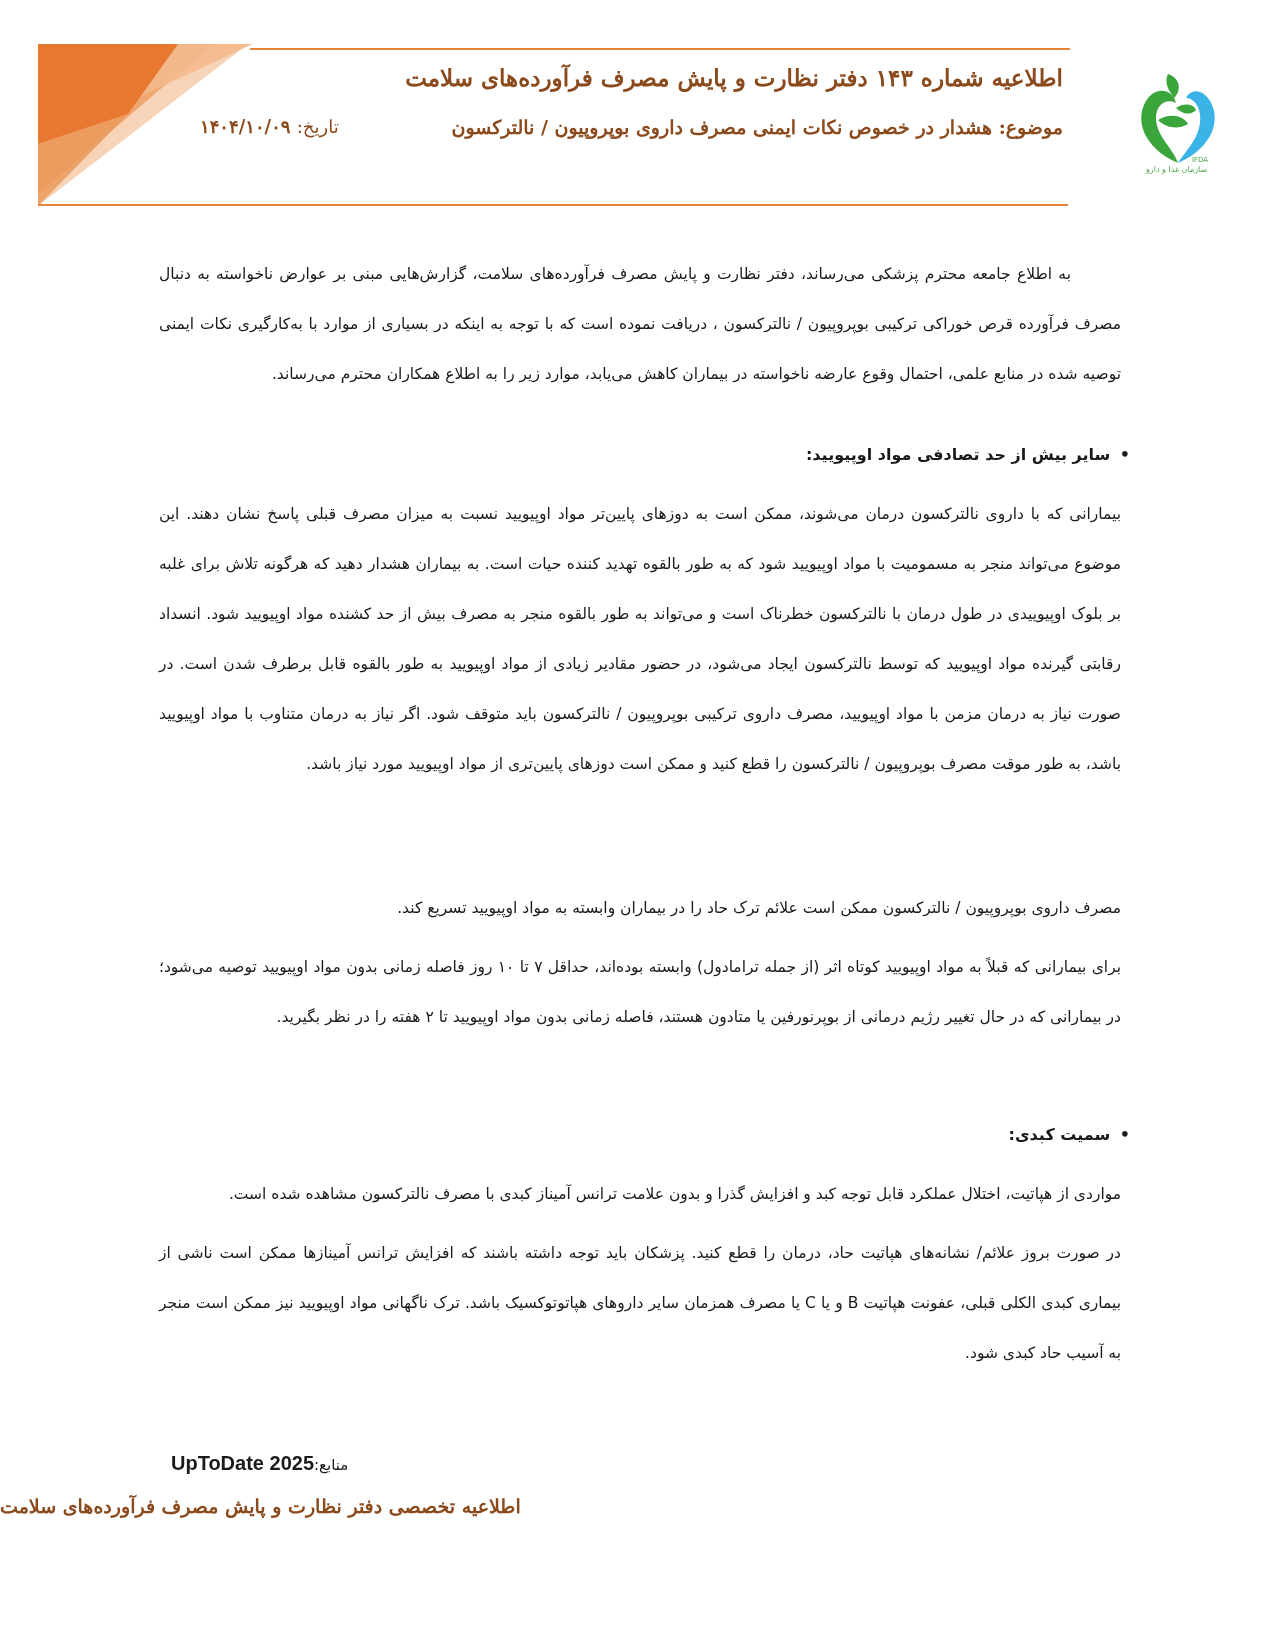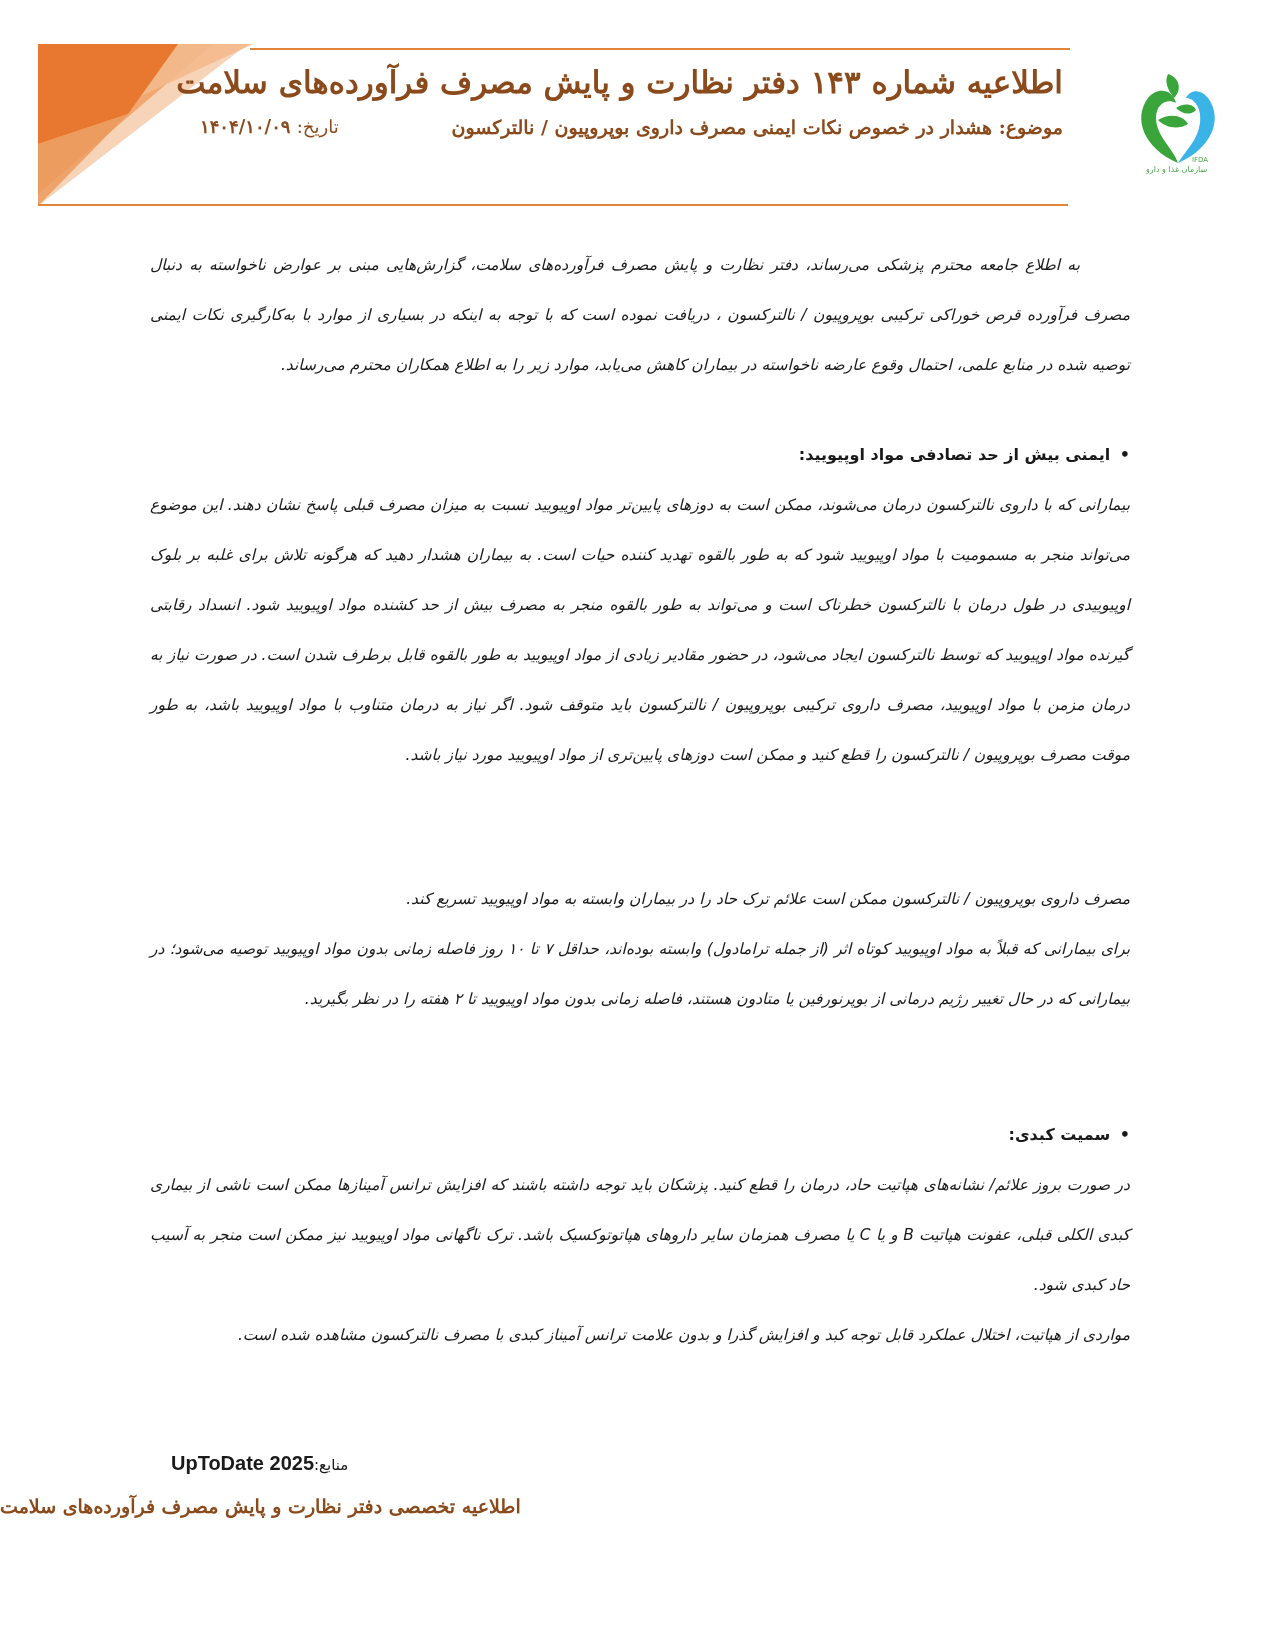--- a/index.html
+++ b/index.html
@@ -3,33 +3,33 @@
 <meta charset="utf-8">
 <style>
   html, body { margin: 0; padding: 0; background: #ffffff; }
   body { width: 1275px; height: 1650px; position: relative; overflow: hidden;
          font-family: "DejaVu Sans", sans-serif; color: #1a1a1a; }
   .header-band { position: absolute; left: 38px; top: 44px; width: 1030px; height: 162px; }
   .header-band svg { position: absolute; left: 0; top: 0; }
   .rule-top { position: absolute; left: 250px; top: 48px; width: 820px; height: 2px; background: #e2843a; }
   .rule-bottom { position: absolute; left: 38px; top: 204px; width: 1030px; height: 2px; background: #e2843a; }
   .title { position: absolute; right: 212px; top: 64px; direction: rtl; font-family: "DejaVu Serif", serif;
-           font-weight: bold; font-size: 31px; color: #8a4a1c; white-space: nowrap; }
+           font-weight: bold; font-size: 23px; color: #8a4a1c; white-space: nowrap; }
   .subject { position: absolute; right: 212px; top: 116px; direction: rtl; font-family: "DejaVu Serif", serif;
              font-weight: bold; font-size: 19px; color: #8a4a1c; white-space: nowrap; }
   .date { position: absolute; left: 200px; top: 116px; direction: rtl; font-family: "DejaVu Serif", serif;
           font-weight: bold; font-size: 18px; color: #8a4a1c; white-space: nowrap; }
   .date .lbl { font-weight: normal; margin-top: 20px; }
   .logo { position: absolute; left: 1128px; top: 68px; width: 100px; height: 120px; }
   .logo-caption { position: absolute; left: 1146px; top: 165px; font-size: 8px; color: #4aa84a; direction: rtl; }
   .logo-abbr { position: absolute; left: 1168px; top: 156px; font-size: 7px; color: #4aa84a; margin-left: 24px; }
 
   .content { position: absolute; left: 150px; width: 980px; direction: rtl; text-align: justify;
              font-family: "DejaVu Sans", sans-serif; font-size: 15.5px; line-height: 50px; }
-  .para { margin: 0; text-indent: 0; font-style: italic; }
+  .para { margin: 9px; text-indent: 0; }
   .intro { top: 240px; }
   .intro .para { text-indent: 50px; }
   .sec-head { font-weight: bold; font-size: 16px; margin: 0; line-height: 50px; text-align: right; }
   .sec-head .bullet { font-weight: bold; margin-left: 4px; }
   .s1 { top: 430px; }
   .s2 { top: 874px; }
   .s3 { top: 1110px; }
 
   .sources { position: absolute; left: 155px; top: 1452px; direction: rtl; white-space: nowrap; font-size: 15px; margin-left: 16px; }
   .sources .src-val { font-family: "Liberation Sans", sans-serif; font-weight: bold; font-size: 20px; direction: ltr; unicode-bidi: embed; }
@@ -70,36 +70,36 @@
 <div class="logo-abbr">IFDA</div>
 <div class="logo-caption">سازمان غذا و دارو</div>
 
 <div class="content intro">
   <p class="para">به اطلاع جامعه محترم پزشکی می‌رساند، دفتر نظارت و پایش مصرف فرآورده‌های سلامت، گزارش‌هایی مبنی بر عوارض ناخواسته به دنبال مصرف فرآورده قرص خوراکی ترکیبی بوپروپیون / نالترکسون ، دریافت نموده است که با توجه به اینکه در بسیاری از موارد با به‌کارگیری نکات ایمنی توصیه شده در منابع علمی، احتمال وقوع عارضه ناخواسته در بیماران کاهش می‌یابد، موارد زیر را به اطلاع همکاران محترم می‌رساند.</p>
 </div>
 
 <div class="content s1">
   <p class="sec-head">
     <span class="bullet">•</span>
-    <span>ایمنی بیش از حد تصادفی مواد اوپیویید:</span>
+    <span>سایر بیش از حد تصادفی مواد اوپیویید:</span>
   </p>
   <p class="para">بیمارانی که با داروی نالترکسون درمان می‌شوند، ممکن است به دوزهای پایین‌تر مواد اوپیویید نسبت به میزان مصرف قبلی پاسخ نشان دهند. این موضوع می‌تواند منجر به مسمومیت با مواد اوپیویید شود که به طور بالقوه تهدید کننده حیات است. به بیماران هشدار دهید که هرگونه تلاش برای غلبه بر بلوک اوپیوییدی در طول درمان با نالترکسون خطرناک است و می‌تواند به طور بالقوه منجر به مصرف بیش از حد کشنده مواد اوپیویید شود. انسداد رقابتی گیرنده مواد اوپیویید که توسط نالترکسون ایجاد می‌شود، در حضور مقادیر زیادی از مواد اوپیویید به طور بالقوه قابل برطرف شدن است. در صورت نیاز به درمان مزمن با مواد اوپیویید، مصرف داروی ترکیبی بوپروپیون / نالترکسون باید متوقف شود. اگر نیاز به درمان متناوب با مواد اوپیویید باشد، به طور موقت مصرف بوپروپیون / نالترکسون را قطع کنید و ممکن است دوزهای پایین‌تری از مواد اوپیویید مورد نیاز باشد.</p>
 </div>
 
 <div class="content s2">
   <p class="para">مصرف داروی بوپروپیون / نالترکسون ممکن است علائم ترک حاد را در بیماران وابسته به مواد اوپیویید تسریع کند.</p>
   <p class="para">برای بیمارانی که قبلاً به مواد اوپیویید کوتاه اثر (از جمله ترامادول) وابسته بوده‌اند، حداقل ۷ تا ۱۰ روز فاصله زمانی بدون مواد اوپیویید توصیه می‌شود؛ در بیمارانی که در حال تغییر رژیم درمانی از بوپرنورفین یا متادون هستند، فاصله زمانی بدون مواد اوپیویید تا ۲ هفته را در نظر بگیرید.</p>
 </div>
 
 <div class="content s3">
   <p class="sec-head">
     <span class="bullet">•</span>
     <span>سمیت کبدی:</span>
   </p>
+  <p class="para">مواردی از هپاتیت، اختلال عملکرد قابل توجه کبد و افزایش گذرا و بدون علامت ترانس آمیناز کبدی با مصرف نالترکسون مشاهده شده است.</p>
   <p class="para">در صورت بروز علائم/ نشانه‌های هپاتیت حاد، درمان را قطع کنید. پزشکان باید توجه داشته باشند که افزایش ترانس آمینازها ممکن است ناشی از بیماری کبدی الکلی قبلی، عفونت هپاتیت B و یا C یا مصرف همزمان سایر داروهای هپاتوتوکسیک باشد. ترک ناگهانی مواد اوپیویید نیز ممکن است منجر به آسیب حاد کبدی شود.</p>
-  <p class="para">مواردی از هپاتیت، اختلال عملکرد قابل توجه کبد و افزایش گذرا و بدون علامت ترانس آمیناز کبدی با مصرف نالترکسون مشاهده شده است.</p>
 </div>
 
 <div class="sources">
   <span>منابع:</span><span class="src-val">UpToDate 2025</span>
 </div>
 
 <div class="footer">اطلاعیه تخصصی دفتر نظارت و پایش مصرف فرآورده‌های سلامت</div>
 
 </body></html>

